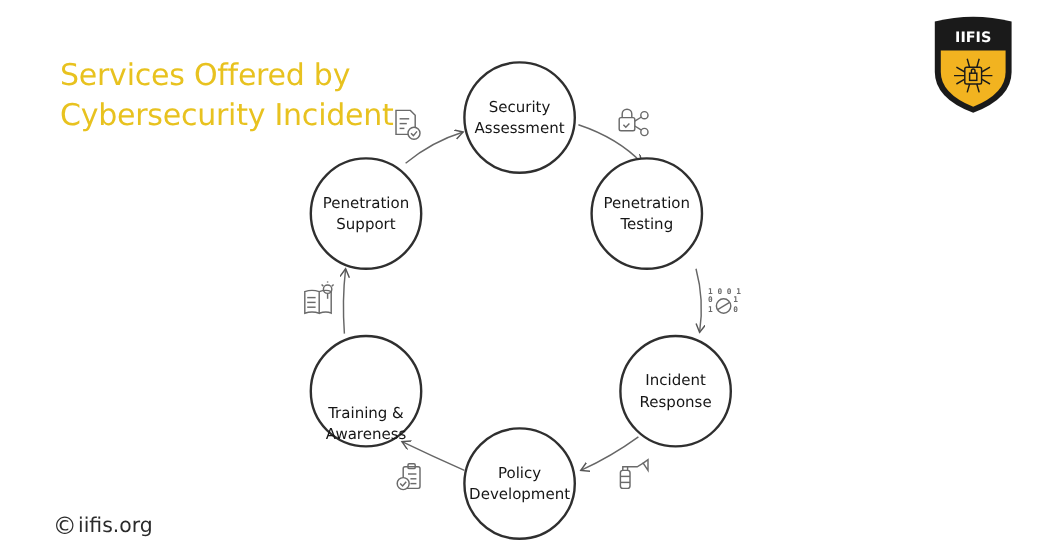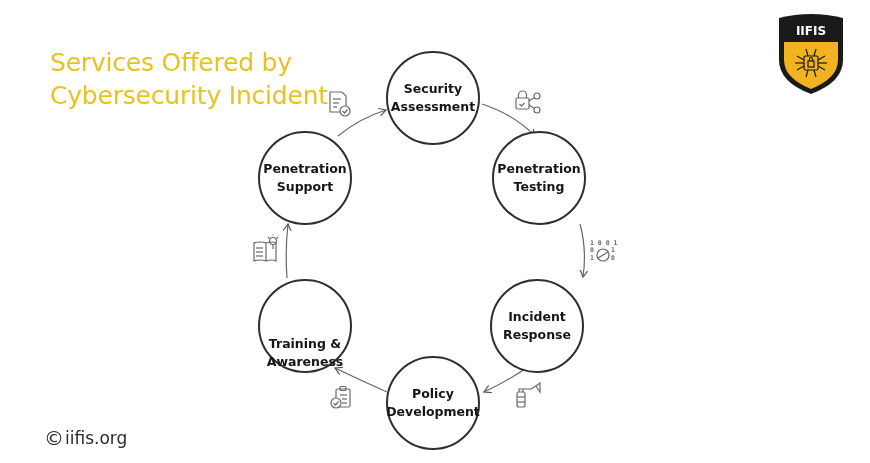--- a/index.html
+++ b/index.html
@@ -5,21 +5,21 @@
   html, body { margin:0; padding:0; }
   body { width:870px; height:463px; background:#ffffff; position:relative; overflow:hidden;
          font-family:"DejaVu Sans", sans-serif; }
   .title { position:absolute; left:50px; top:46px; color:#e8c21f; font-family:"DejaVu Sans", sans-serif;
            font-size:25px; line-height:33px; font-weight:normal; letter-spacing:-0.2px; }
   .title span { display:block; }
   svg.diagram { position:absolute; left:0; top:0; }
   .node { position:absolute; width:94px; height:94px; border-radius:50%; border:2.5px solid #2f2f2f;
           box-sizing:border-box; display:flex; align-items:center; justify-content:center; text-align:center;
           background:#fff; }
-  .node span { font-family:"DejaVu Sans", sans-serif; font-weight:bold; font-size:12.5px; line-height:18px;
+  .node span { font-family:"DejaVu Sans", sans-serif; font-weight:normal; font-size:12.5px; line-height:18px;
                color:#161616; white-space:pre-line; }
   .logo { position:absolute; left:773px; top:12px; width:76px; height:84px; }
   .copyright { position:absolute; left:44px; top:426px; font-family:"DejaVu Sans", sans-serif; font-size:17px;
                color:#2b2b2b; display:flex; align-items:center; }
   .copyright .c { font-size:20px; margin-right:1px; }
 </style>
 </head>
 <body>
 
 <div class="title">
@@ -111,21 +111,21 @@
 </svg>
 
 <div class="node" style="left:386px;top:51px;">
   <span>Security
 Assessment</span>
 </div>
 <div class="node" style="left:492px;top:131px;">
   <span>Penetration
 Testing</span>
 </div>
-<div class="node" style="left:490px;top:279px;">
+<div class="node" style="left:516px;top:279px;">
   <span>Incident
 Response</span>
 </div>
 <div class="node" style="left:386px;top:356px;">
   <span>Policy
 Development</span>
 </div>
 <div class="node" style="left:258px;top:279px;align-items:flex-end;">
   <span>Training &amp;
 Awareness</span>

